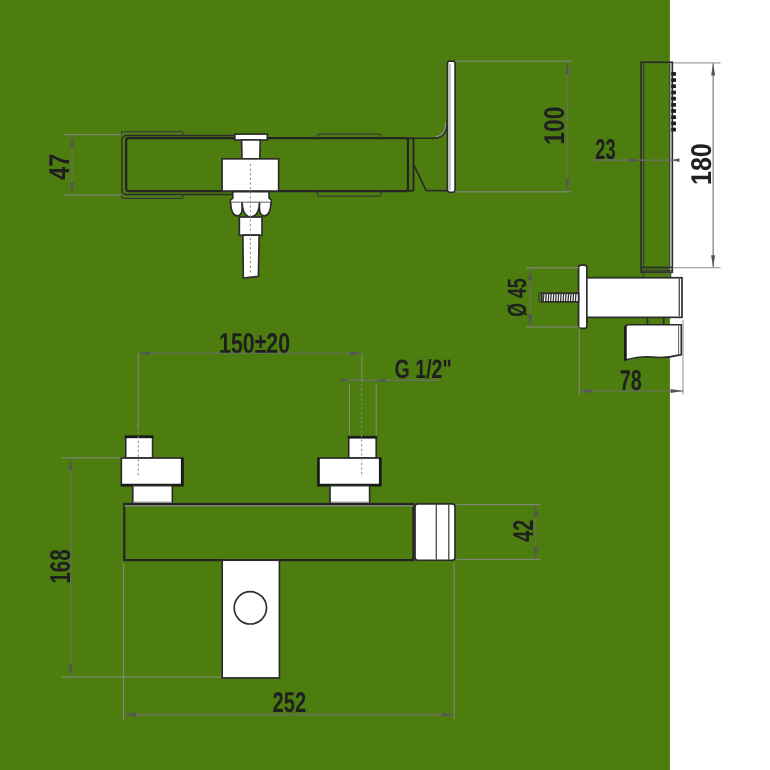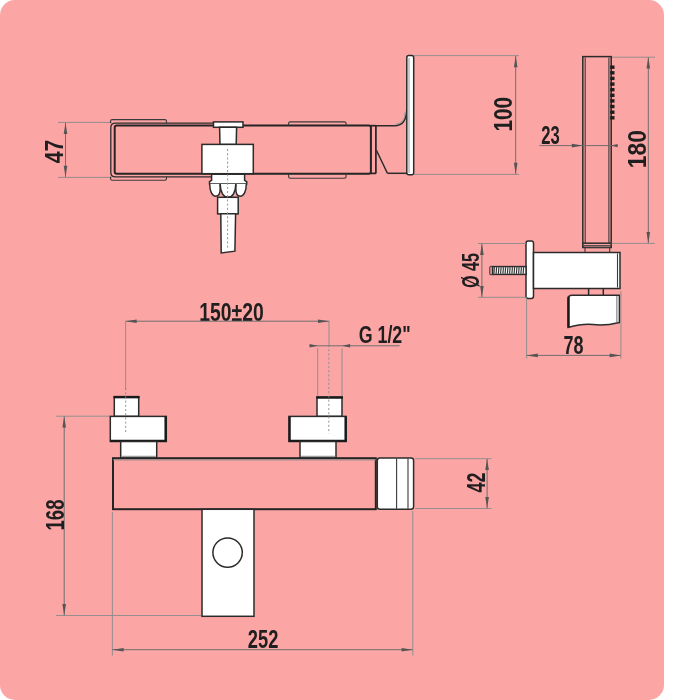--- a/index.html
+++ b/index.html
@@ -1,16 +1,16 @@
 <!DOCTYPE html>
 <html><head>
 <meta charset="utf-8">
 <style>
 html,body{margin:0;padding:0;background:#ffffff;}
-#page{width:664px;height:700px;position:relative;background:#fca5a5;font-family:"Liberation Sans", sans-serif;border-radius:15px;}
+#page{width:609px;height:700px;position:relative;background:#4d7c0f;font-family:"Liberation Sans", sans-serif;}
 svg{position:absolute;top:0;left:0;}
 text{fill:#1f1f1f;font-family:"Liberation Sans", sans-serif;font-weight:bold;}
 .dim{stroke:#6e6e6e;stroke-width:1;fill:none;}
 .dimt{stroke:#8a8a8a;stroke-width:0.9;fill:none;}
 .main{stroke:#2b2b2b;stroke-width:1.5;fill:none;}
 .mainw{stroke:#2b2b2b;stroke-width:1.5;fill:#ffffff;}
 .thick{stroke:#1a1a1a;stroke-width:2.3;fill:none;}
 .thin{stroke:#3a3a3a;stroke-width:1.1;fill:none;}
 .arr{fill:#555555;stroke:none;}
 .cl{stroke:#8a8a8a;stroke-width:0.9;stroke-dasharray:2.1 2.1;fill:none;}

